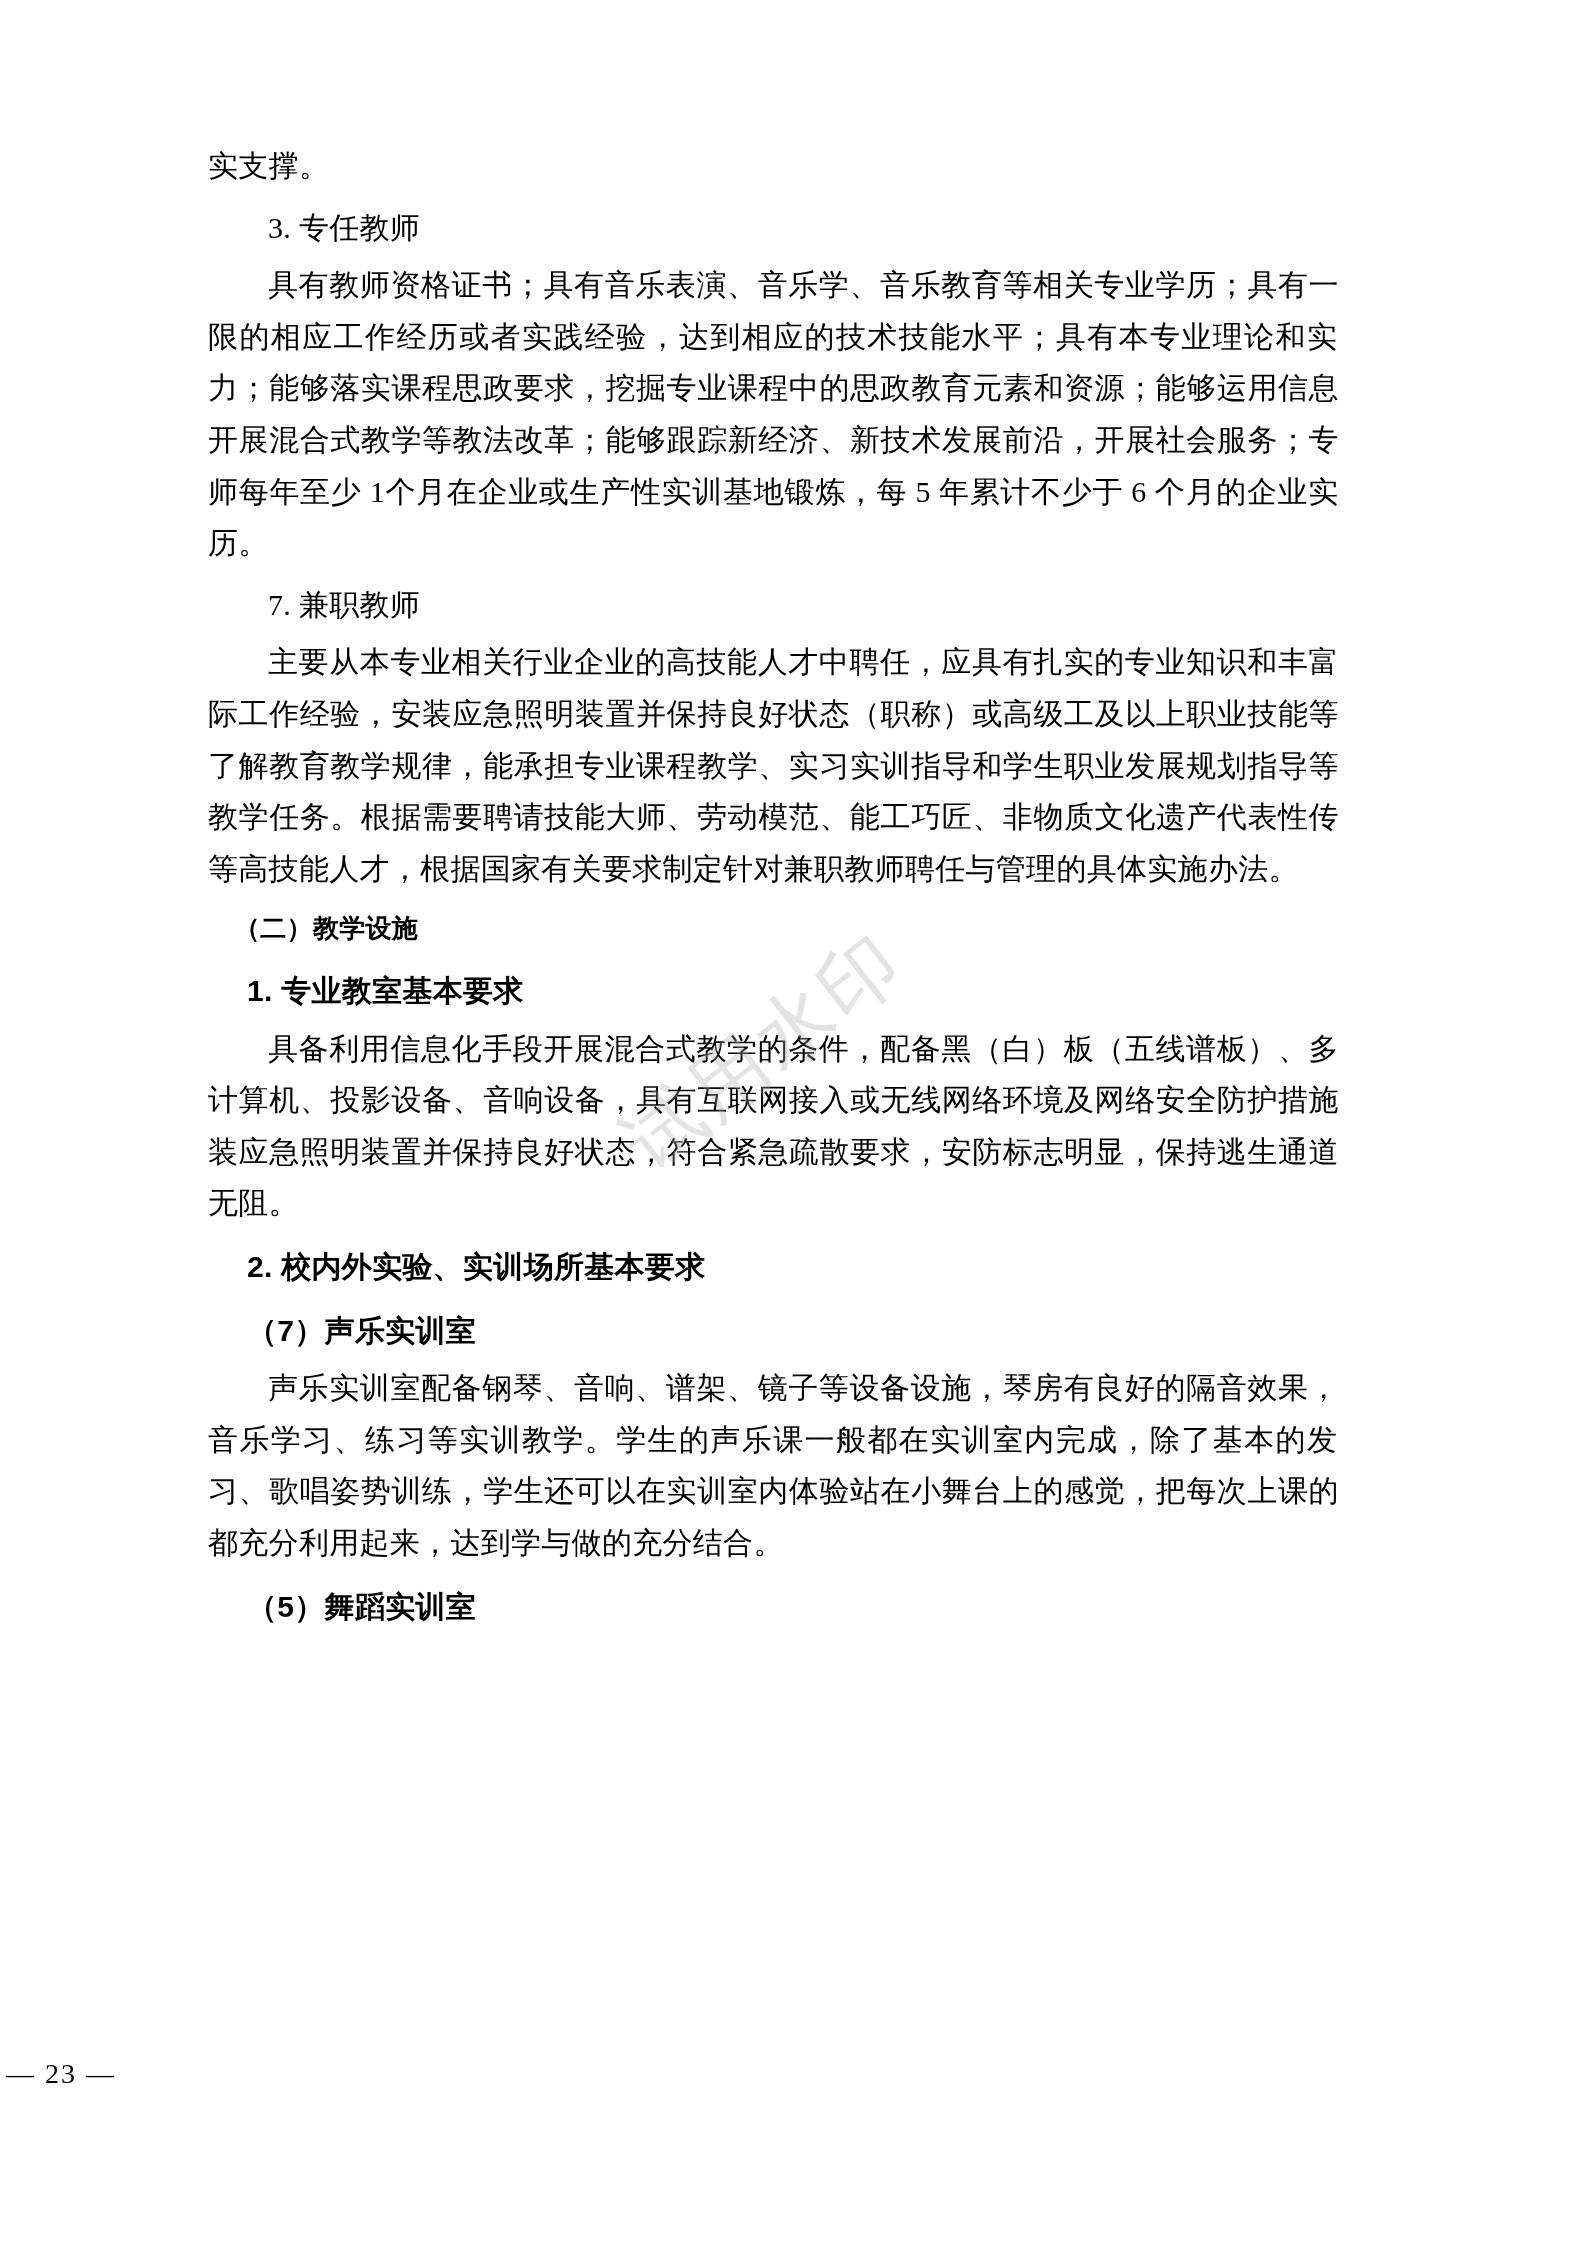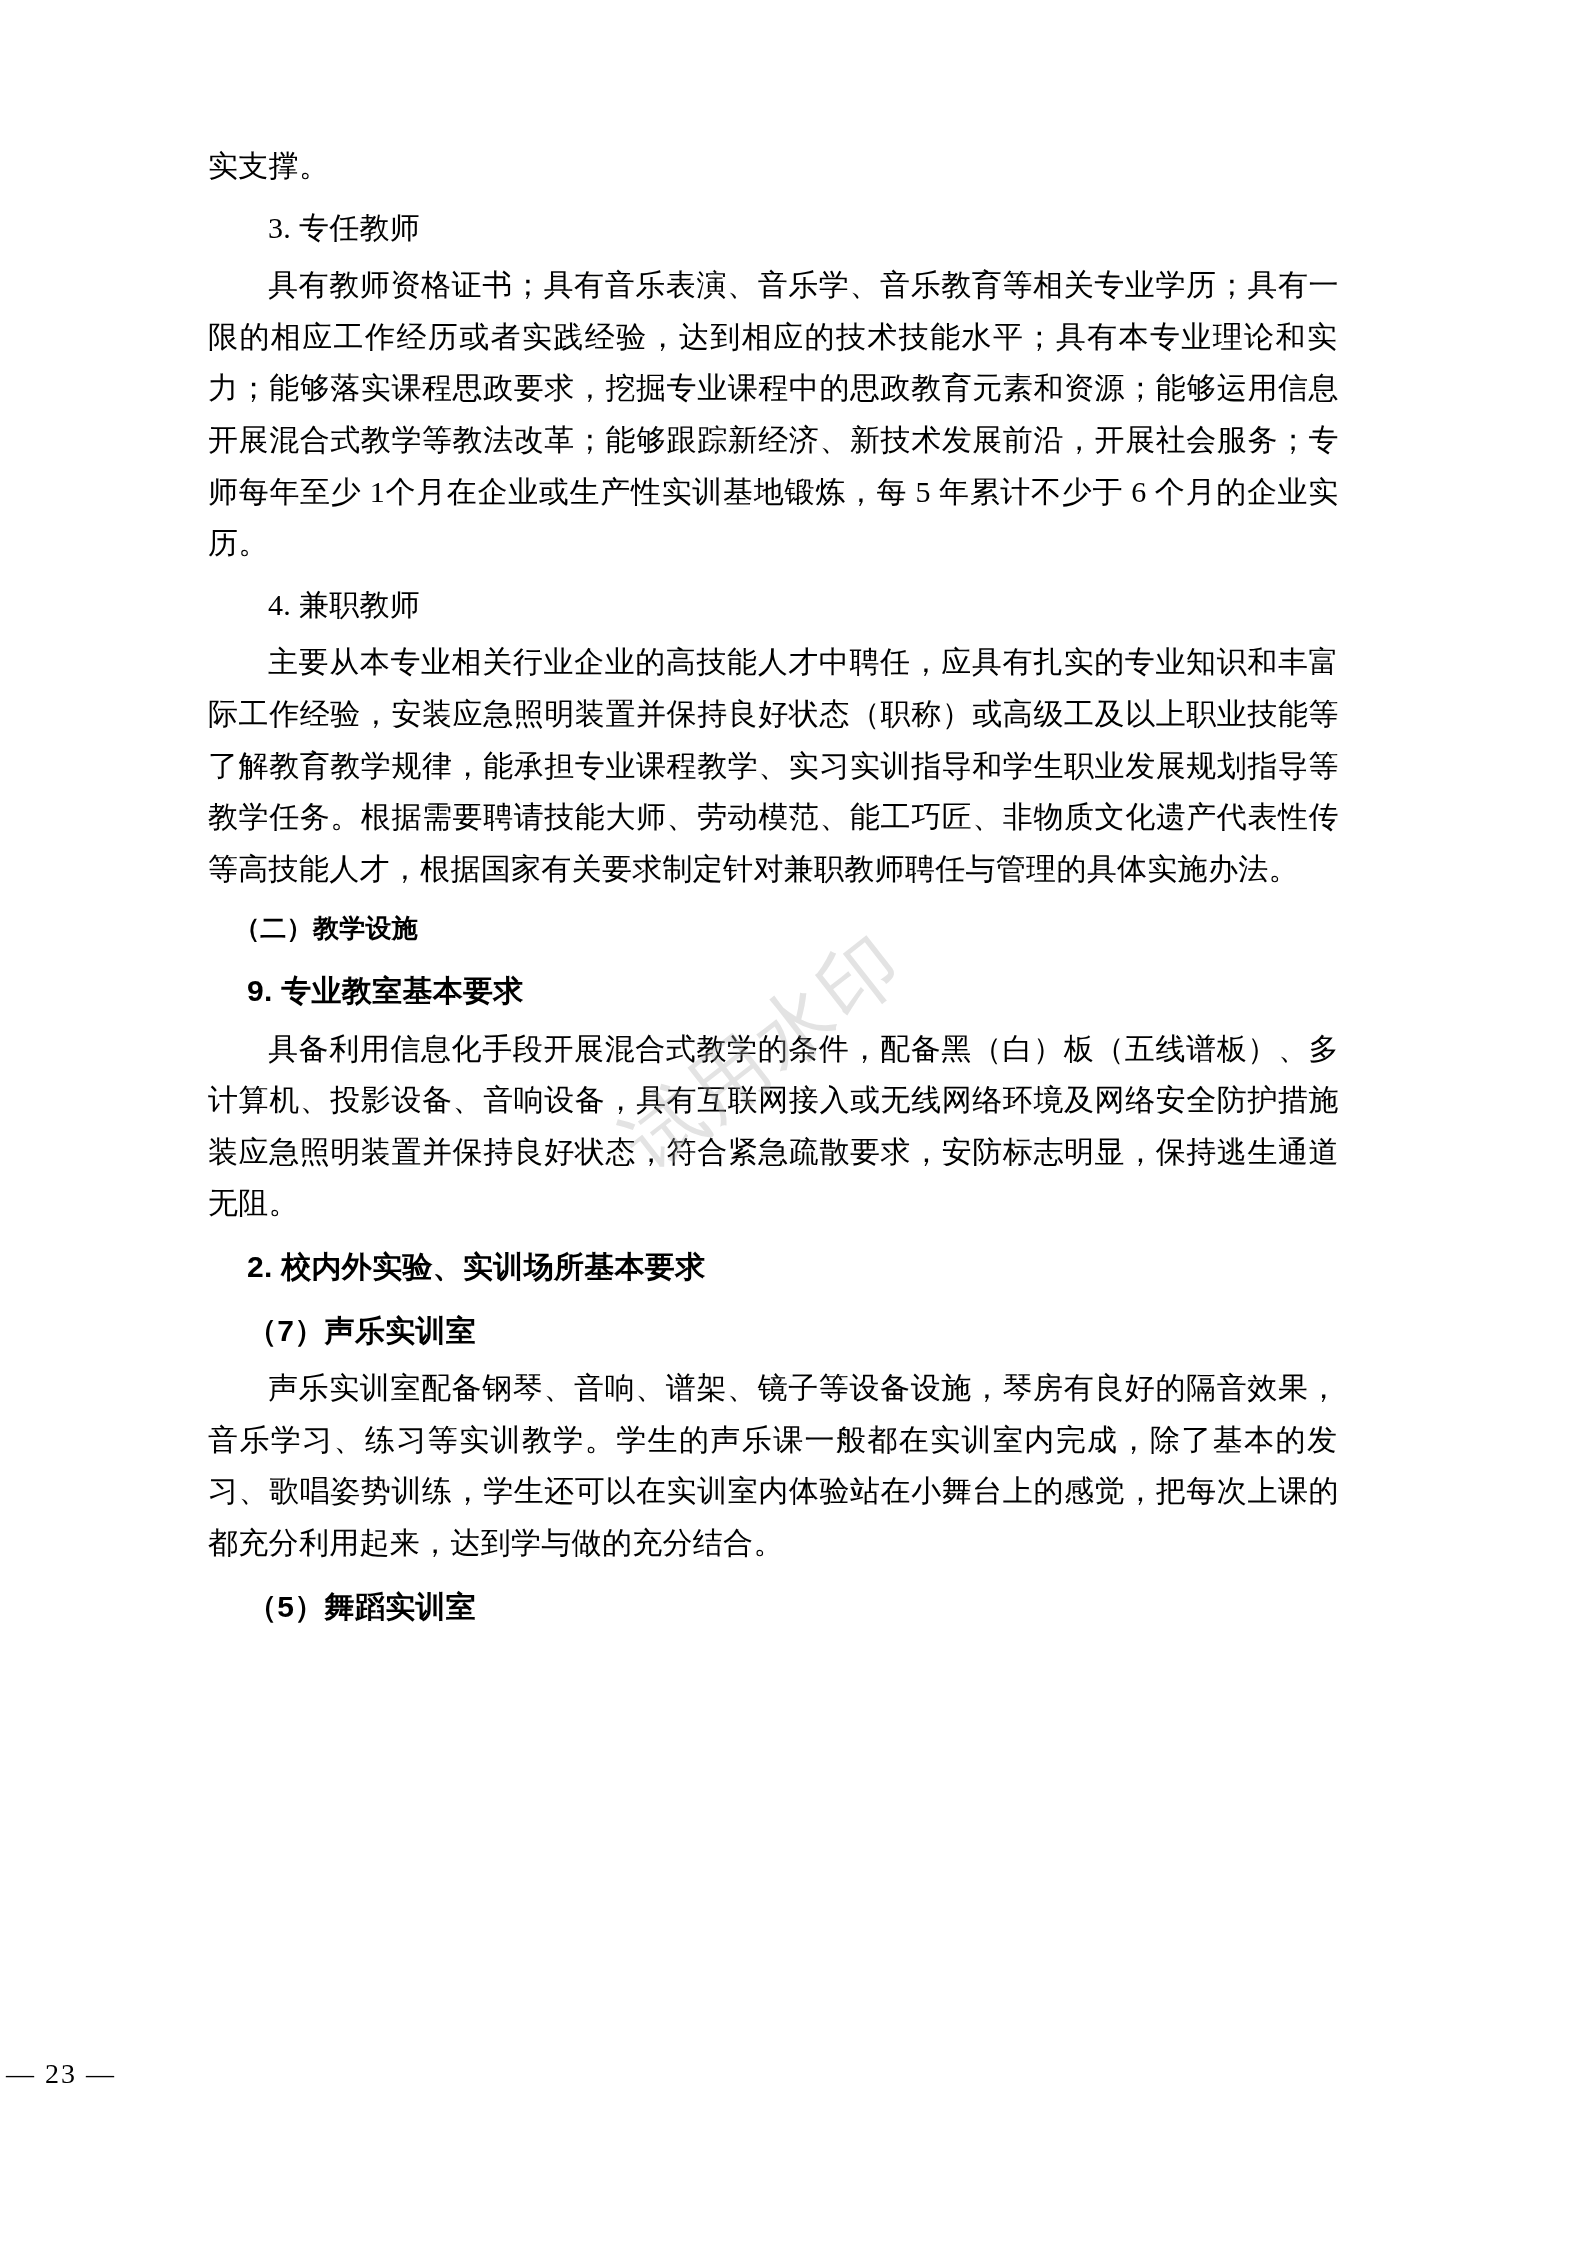--- a/index.html
+++ b/index.html
@@ -104,28 +104,28 @@
 <div class="page">
 
   <div class="content">
 
     <p class="para noindent">实支撑。</p>
 
     <p class="heading-num">3.  专任教师</p>
 
     <p class="para">具有教师资格证书；具有音乐表演、音乐学、音乐教育等相关专业学历；具有一定年限的相应工作经历或者实践经验，达到相应的技术技能水平；具有本专业理论和实践能力；能够落实课程思政要求，挖掘专业课程中的思政教育元素和资源；能够运用信息技术开展混合式教学等教法改革；能够跟踪新经济、新技术发展前沿，开展社会服务；专业教师每年至少 1个月在企业或生产性实训基地锻炼，每 5 年累计不少于 6 个月的企业实践经历。</p>
 
-    <p class="heading-num">4.  兼职教师</p>
+    <p class="heading-num">7.  兼职教师</p>
 
     <p class="para">主要从本专业相关行业企业的高技能人才中聘任，应具有扎实的专业知识和丰富的实际工作经验，安装应急照明装置并保持良好状态（职称）或高级工及以上职业技能等级，了解教育教学规律，能承担专业课程教学、实习实训指导和学生职业发展规划指导等专业教学任务。根据需要聘请技能大师、劳动模范、能工巧匠、非物质文化遗产代表性传承人等高技能人才，根据国家有关要求制定针对兼职教师聘任与管理的具体实施办法。</p>
 
     <p class="heading-sec">（二）教学设施</p>
 
 
-    <p class="heading-sub">9. 专业教室基本要求</p>
+    <p class="heading-sub">1. 专业教室基本要求</p>
 
     <p class="para">具备利用信息化手段开展混合式教学的条件，配备黑（白）板（五线谱板）、多媒体计算机、投影设备、音响设备，具有互联网接入或无线网络环境及网络安全防护措施。安装应急照明装置并保持良好状态，符合紧急疏散要求，安防标志明显，保持逃生通道畅通无阻。</p>
 
     <p class="heading-sub">2. 校内外实验、实训场所基本要求</p>
 
     <p class="heading-item">（7）声乐实训室</p>
 
     <p class="para">声乐实训室配备钢琴、音响、谱架、镜子等设备设施，琴房有良好的隔音效果，用于音乐学习、练习等实训教学。学生的声乐课一般都在实训室内完成，除了基本的发声练习、歌唱姿势训练，学生还可以在实训室内体验站在小舞台上的感觉，把每次上课的机会都充分利用起来，达到学与做的充分结合。</p>
 
     <p class="heading-item">（5）舞蹈实训室</p>

